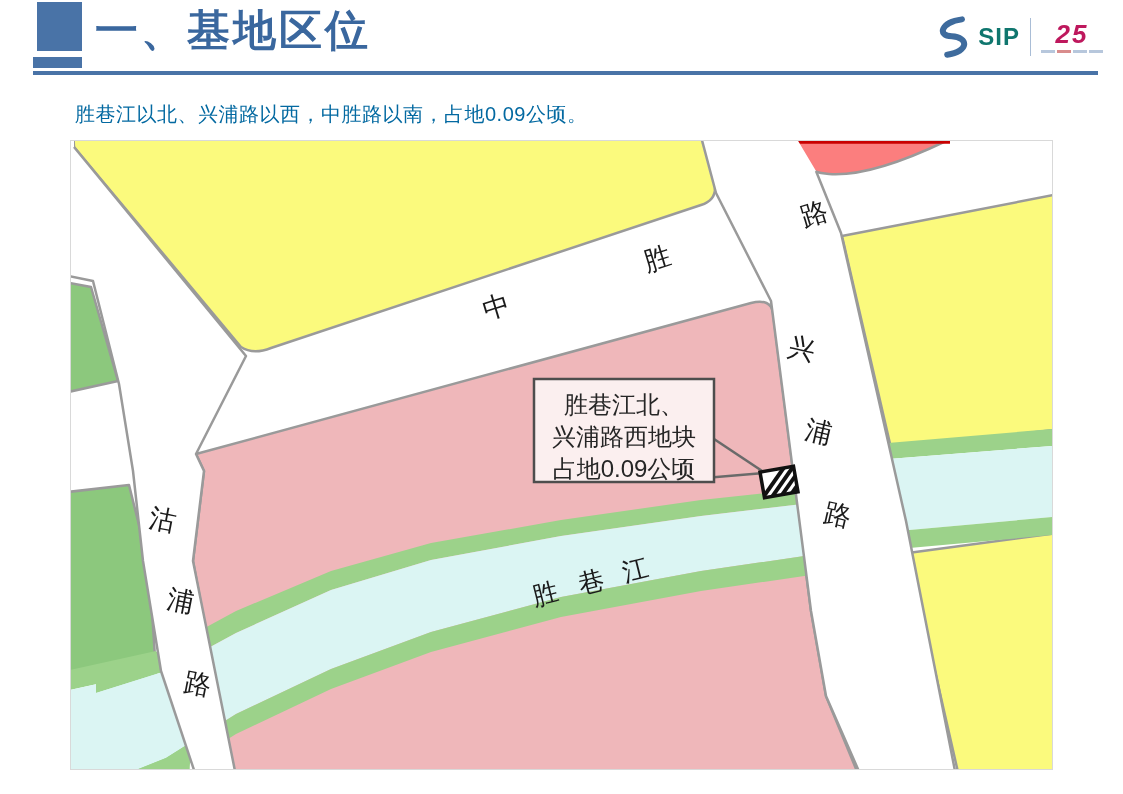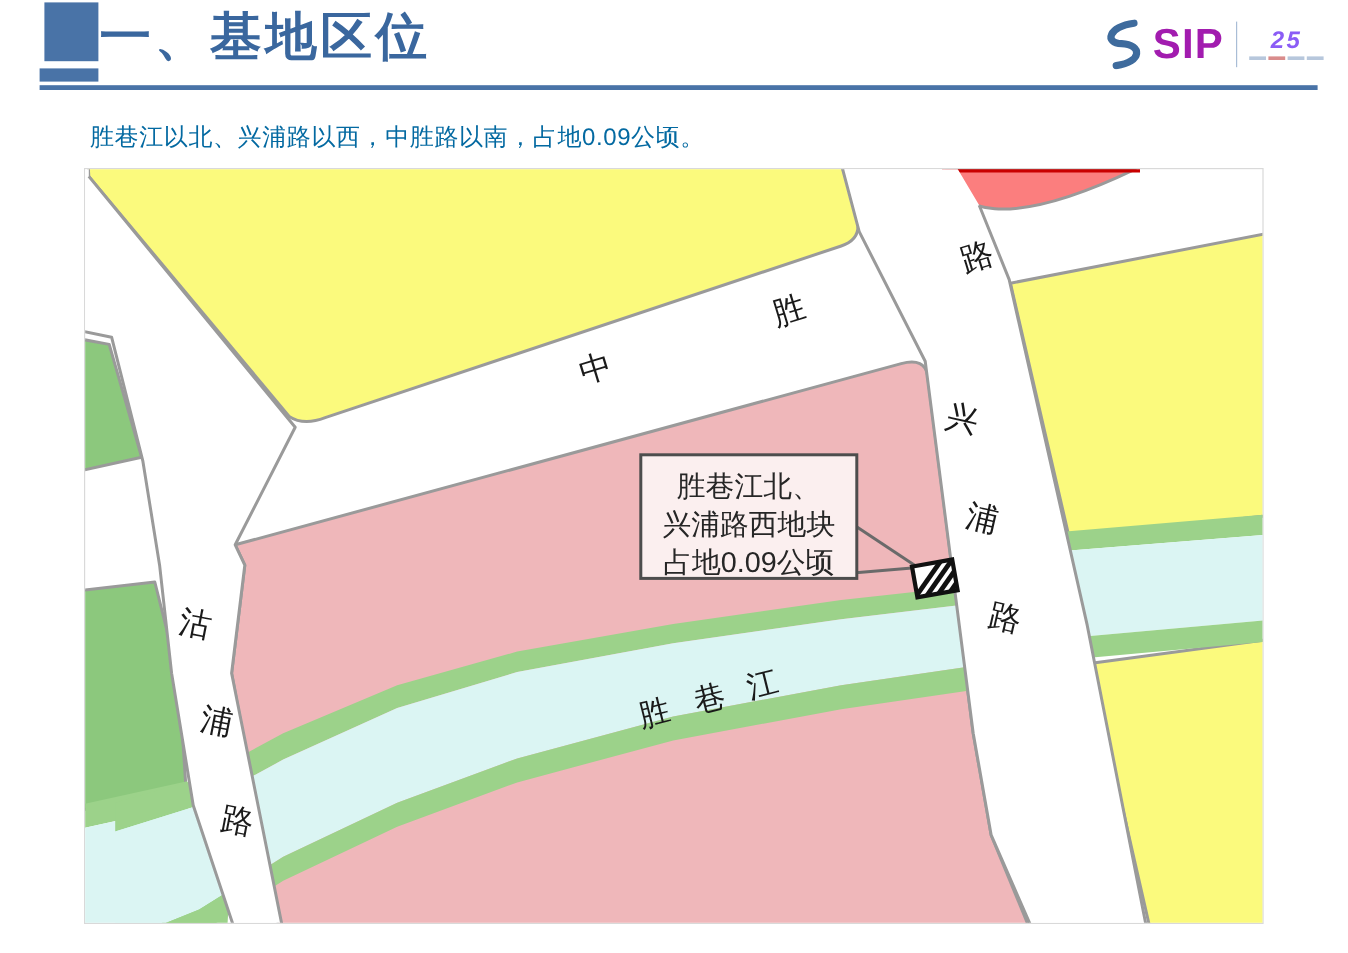--- a/index.html
+++ b/index.html
@@ -5,29 +5,29 @@
   html,body{margin:0;padding:0;}
   body{
     width:1123px;height:794px;position:relative;background:#ffffff;
     font-family:"Liberation Sans","DejaVu Sans",sans-serif;overflow:hidden;
   }
   
   .accent-square{position:absolute;left:37px;top:2px;width:45px;height:49px;background:#4973A7;}
   .accent-bar{position:absolute;left:33px;top:57px;width:49px;height:11px;background:#4973A7;}
   .title-rule{position:absolute;left:33px;top:71px;width:1065px;height:4px;background:#4973A7;}
   .slide-title{
-    position:absolute;left:83px;top:2px;font-size:43px;font-weight:bold;
+    position:absolute;left:95px;top:2px;font-size:43px;font-weight:bold;
     color:#3A679E;letter-spacing:3px;white-space:nowrap;
   }
   
   .logo{position:absolute;right:20px;top:13px;display:flex;align-items:center;height:48px;}
-  .logo .sip-text{font-size:35px;font-weight:bold;color:#a21caf;letter-spacing:1px;margin-left:4px;}
+  .logo .sip-text{font-size:24px;font-weight:bold;color:#0f766e;letter-spacing:1px;margin-left:4px;}
   .logo .divider{width:1px;height:38px;background:#A9BDD6;margin:0 10px;}
   .anniv{display:flex;flex-direction:column;align-items:center;line-height:1;}
-  .anniv .num{font-size:20px;font-weight:bold;font-style:italic;color:#8b5cf6;letter-spacing:2px;}
+  .anniv .num{font-size:26px;font-weight:bold;font-style:italic;color:#be185d;letter-spacing:2px;}
   .anniv .tagrow{display:flex;gap:2px;margin-top:3px;}
   .anniv .tagrow i{display:block;width:14px;height:3px;background:#B7C7DC;}
   .anniv .tagrow i.r{background:#D98C8C;}
   
   .intro{
     position:absolute;left:75px;top:101px;font-size:20px;color:#0369a1;
     letter-spacing:0.5px;white-space:nowrap;
   }
   
   .map-wrap{

